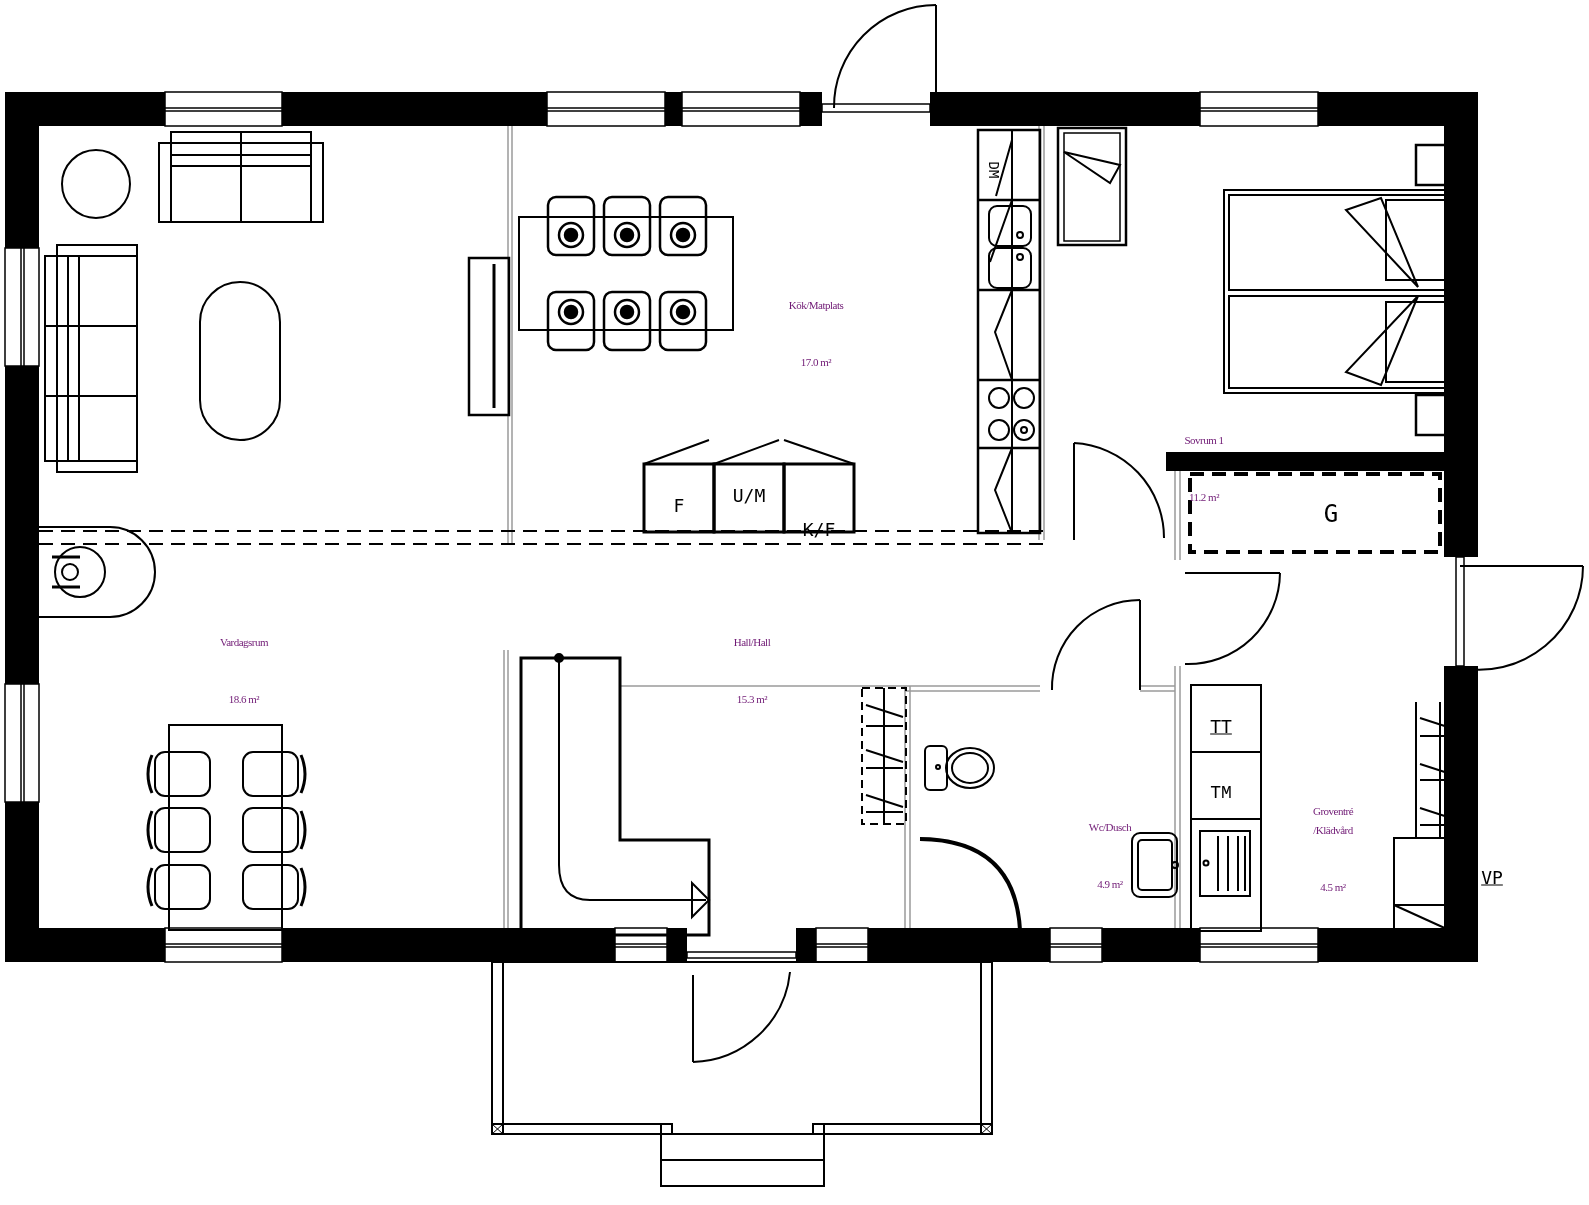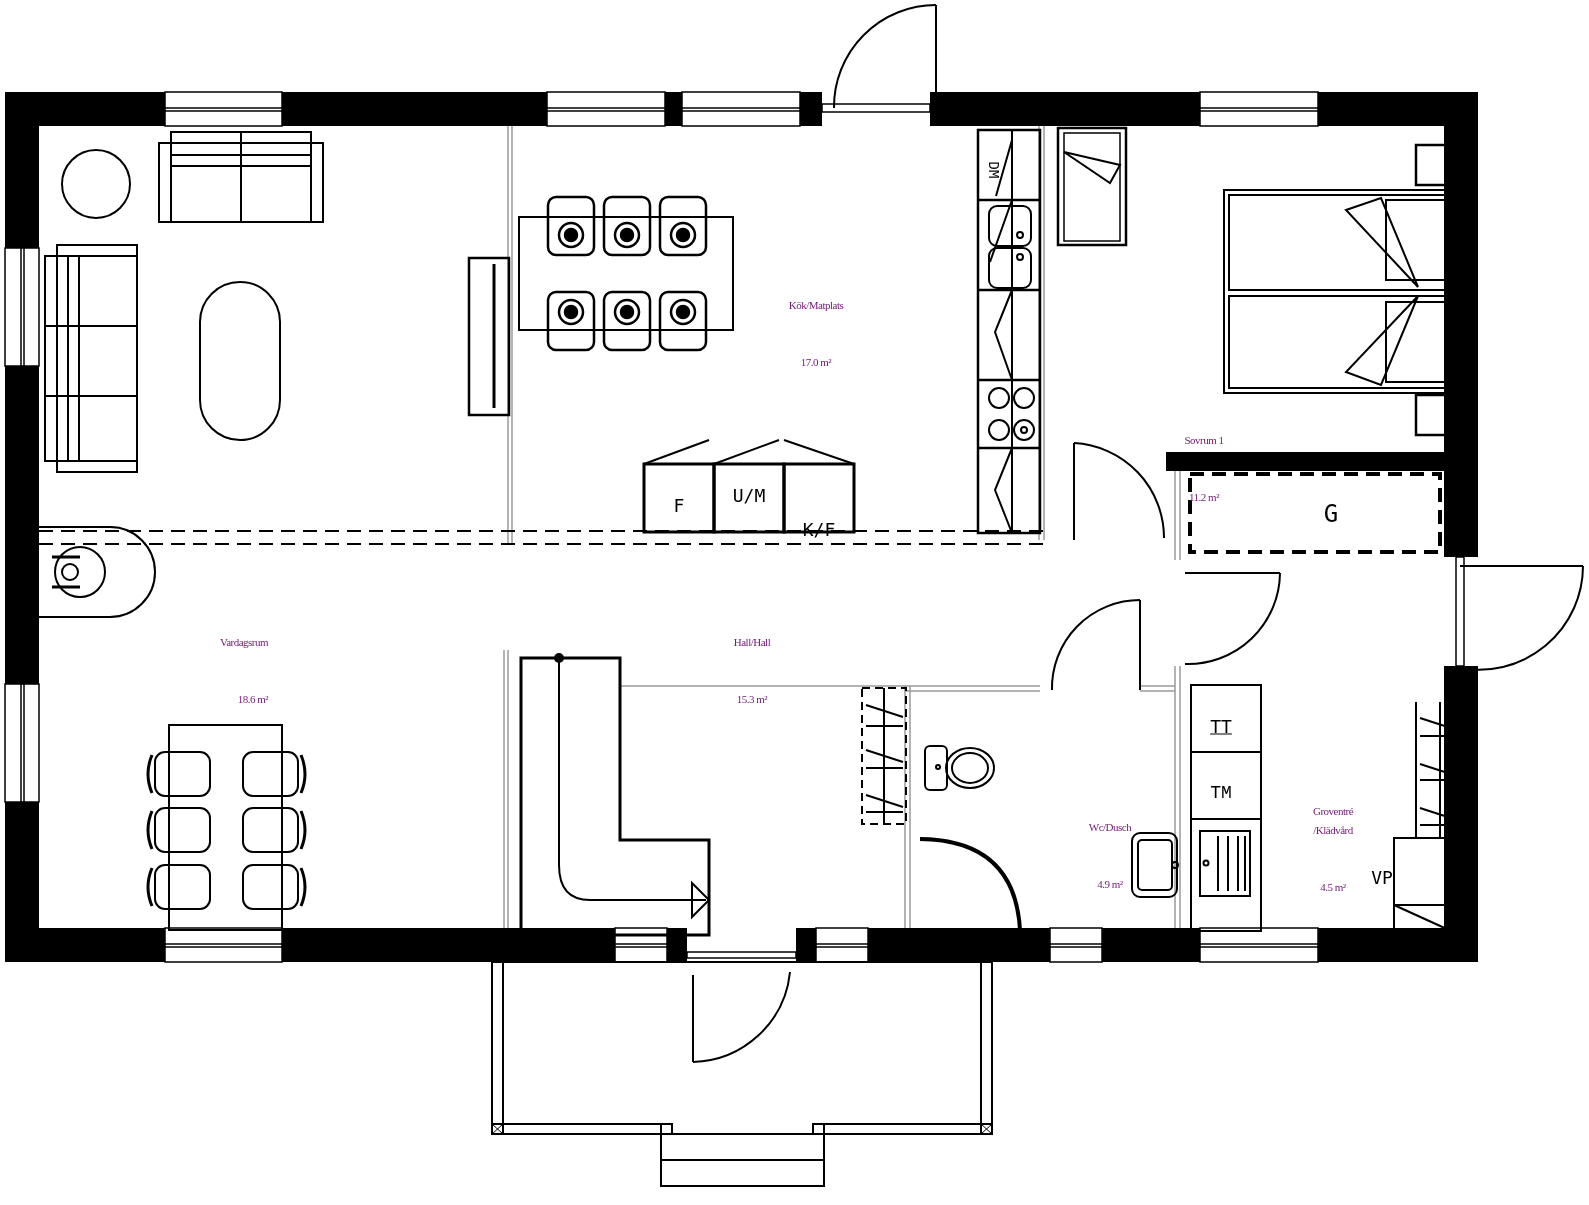--- a/index.html
+++ b/index.html
@@ -371,21 +371,21 @@
 </svg>
 
 <div class="room-label" style="left:816px; top:258px;">
   <div>Kök/Matplats</div>
   <div class="area"><span>17.0</span> <span>m²</span></div>
 </div>
 <div class="room-label" style="left:1204px; top:393px;">
   <div>Sovrum 1</div>
   <div class="area"><span>11.2</span> <span>m²</span></div>
 </div>
-<div class="room-label" style="left:244px; top:595px;text-align:right;">
+<div class="room-label" style="left:244px; top:595px;">
   <div>Vardagsrum</div>
   <div class="area"><span>18.6</span> <span>m²</span></div>
 </div>
 <div class="room-label" style="left:752px; top:595px;">
   <div>Hall/Hall</div>
   <div class="area"><span>15.3</span> <span>m²</span></div>
 </div>
 <div class="room-label" style="left:1110px; top:780px;">
   <div>Wc/Dusch</div>
   <div class="area"><span>4.9</span> <span>m²</span></div>
@@ -396,13 +396,13 @@
   <div class="area"><span>4.5</span> <span>m²</span></div>
 </div>
 
 <div class="fix-label" style="left:679px; top:505px;">F</div>
 <div class="fix-label" style="left:749px; top:495px;">U/M</div>
 <div class="fix-label" style="left:819px; top:529px;">K/F</div>
 <div class="dm-label" style="left:994px; top:170px;">DM</div>
 <div class="fix-label big" style="left:1331px; top:514px;">G</div>
 <div class="fix-label" style="left:1221px; top:726px;text-decoration:underline;">TT</div>
 <div class="fix-label" style="left:1221px; top:793px;font-family:Liberation Mono, monospace;">TM</div>
-<div class="fix-label" style="left:1382px; top:877px;">VP</div>
+<div class="fix-label" style="left:1492px; top:877px;text-decoration:underline;">VP</div>
 
 </body></html>

